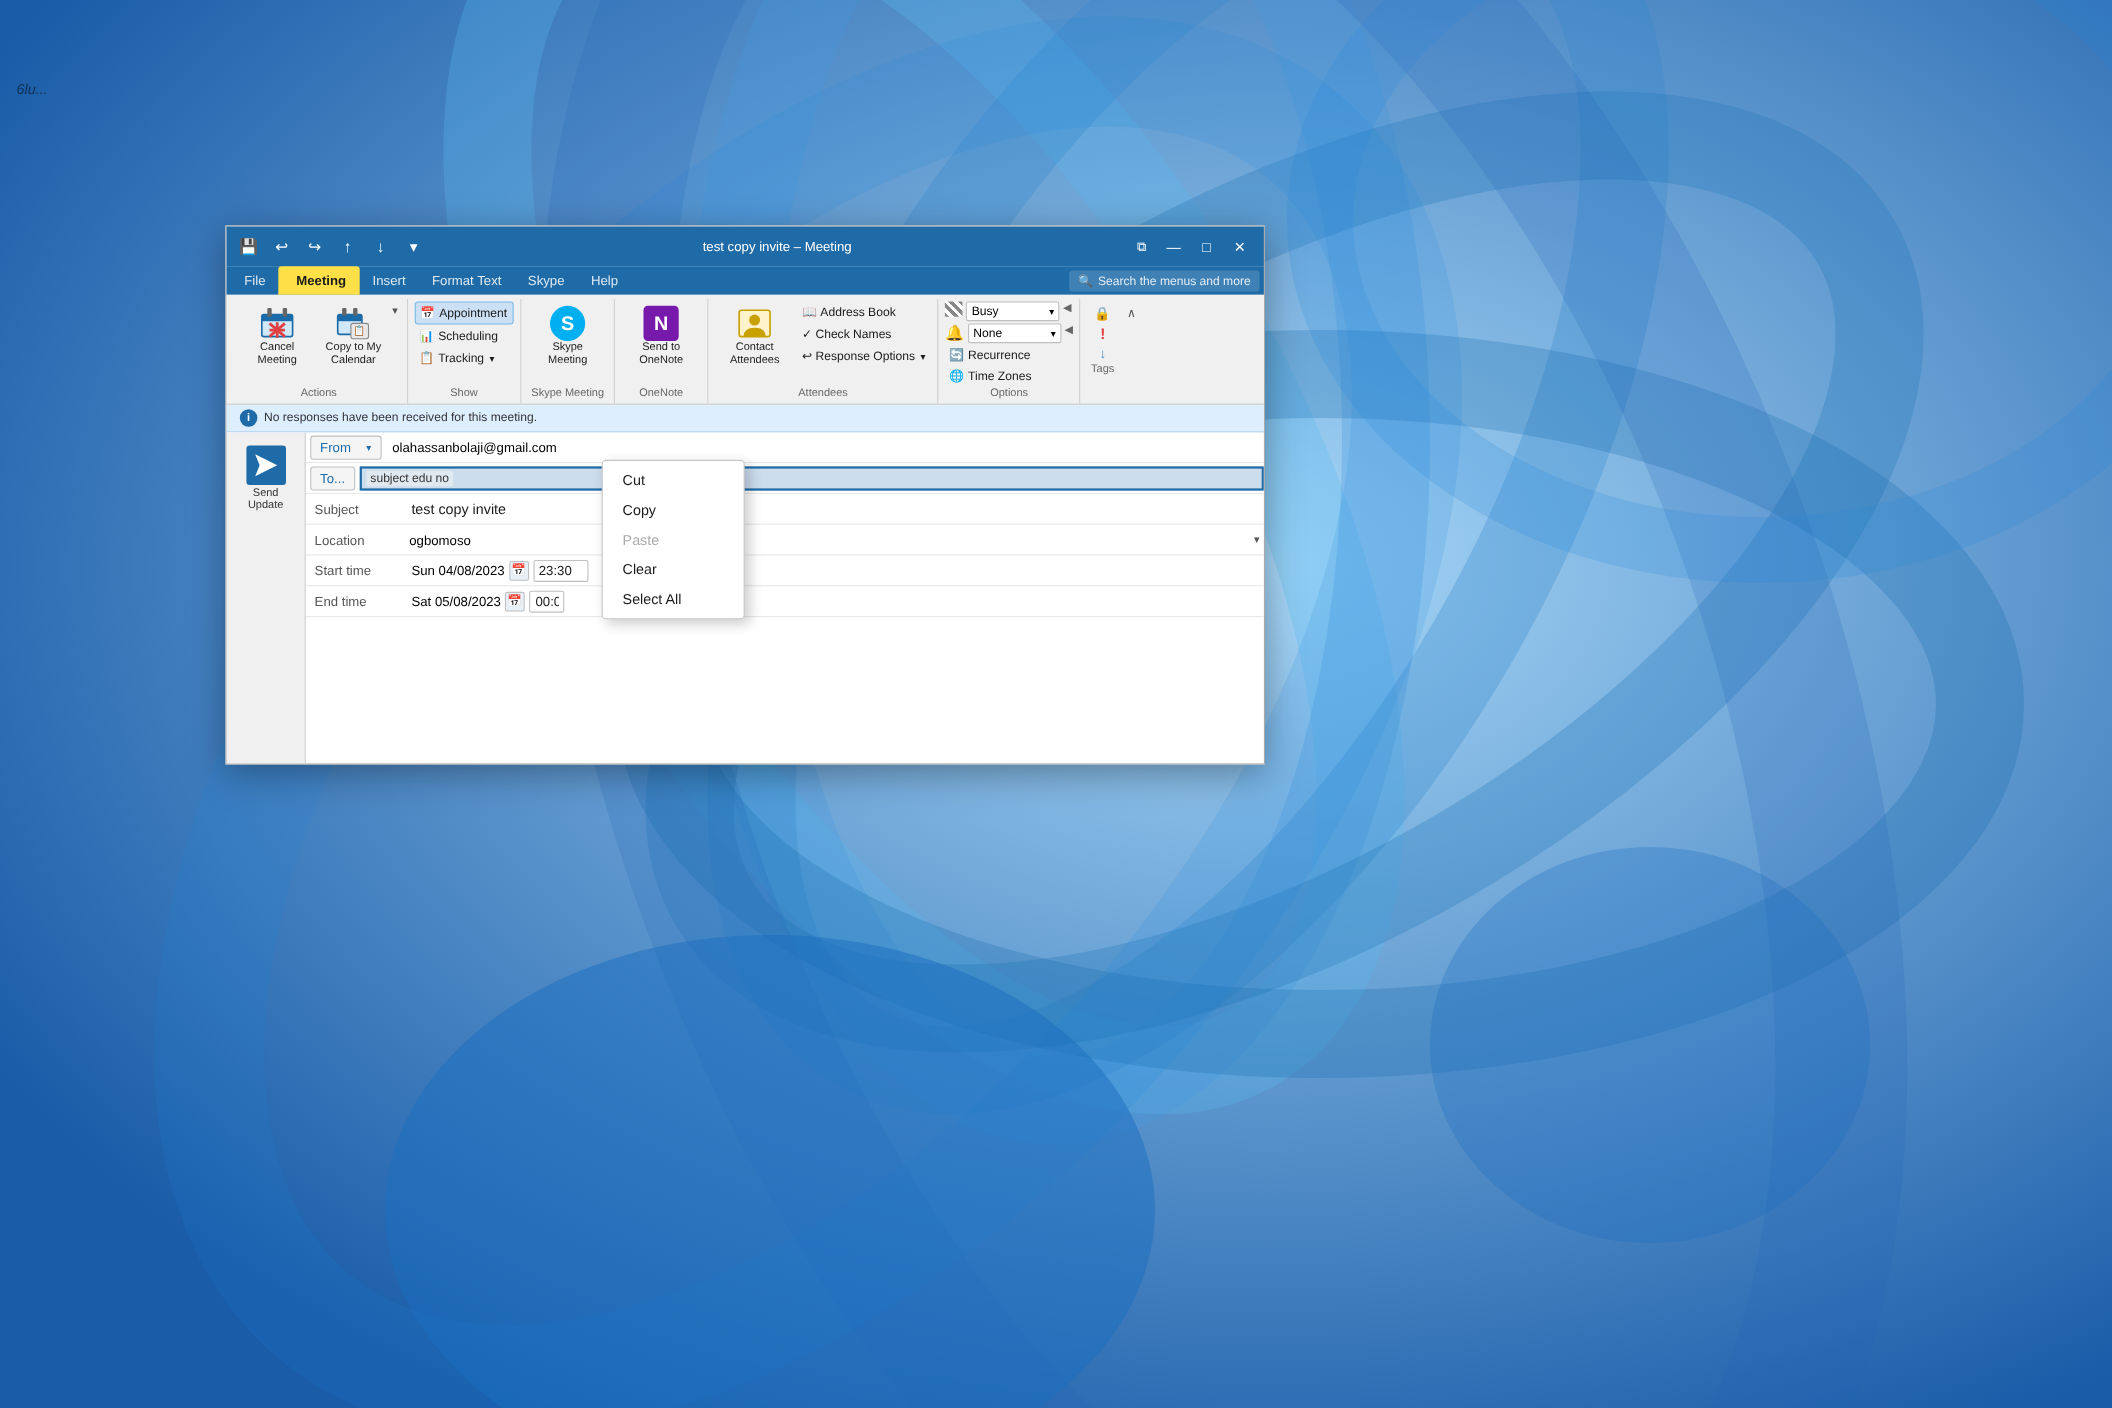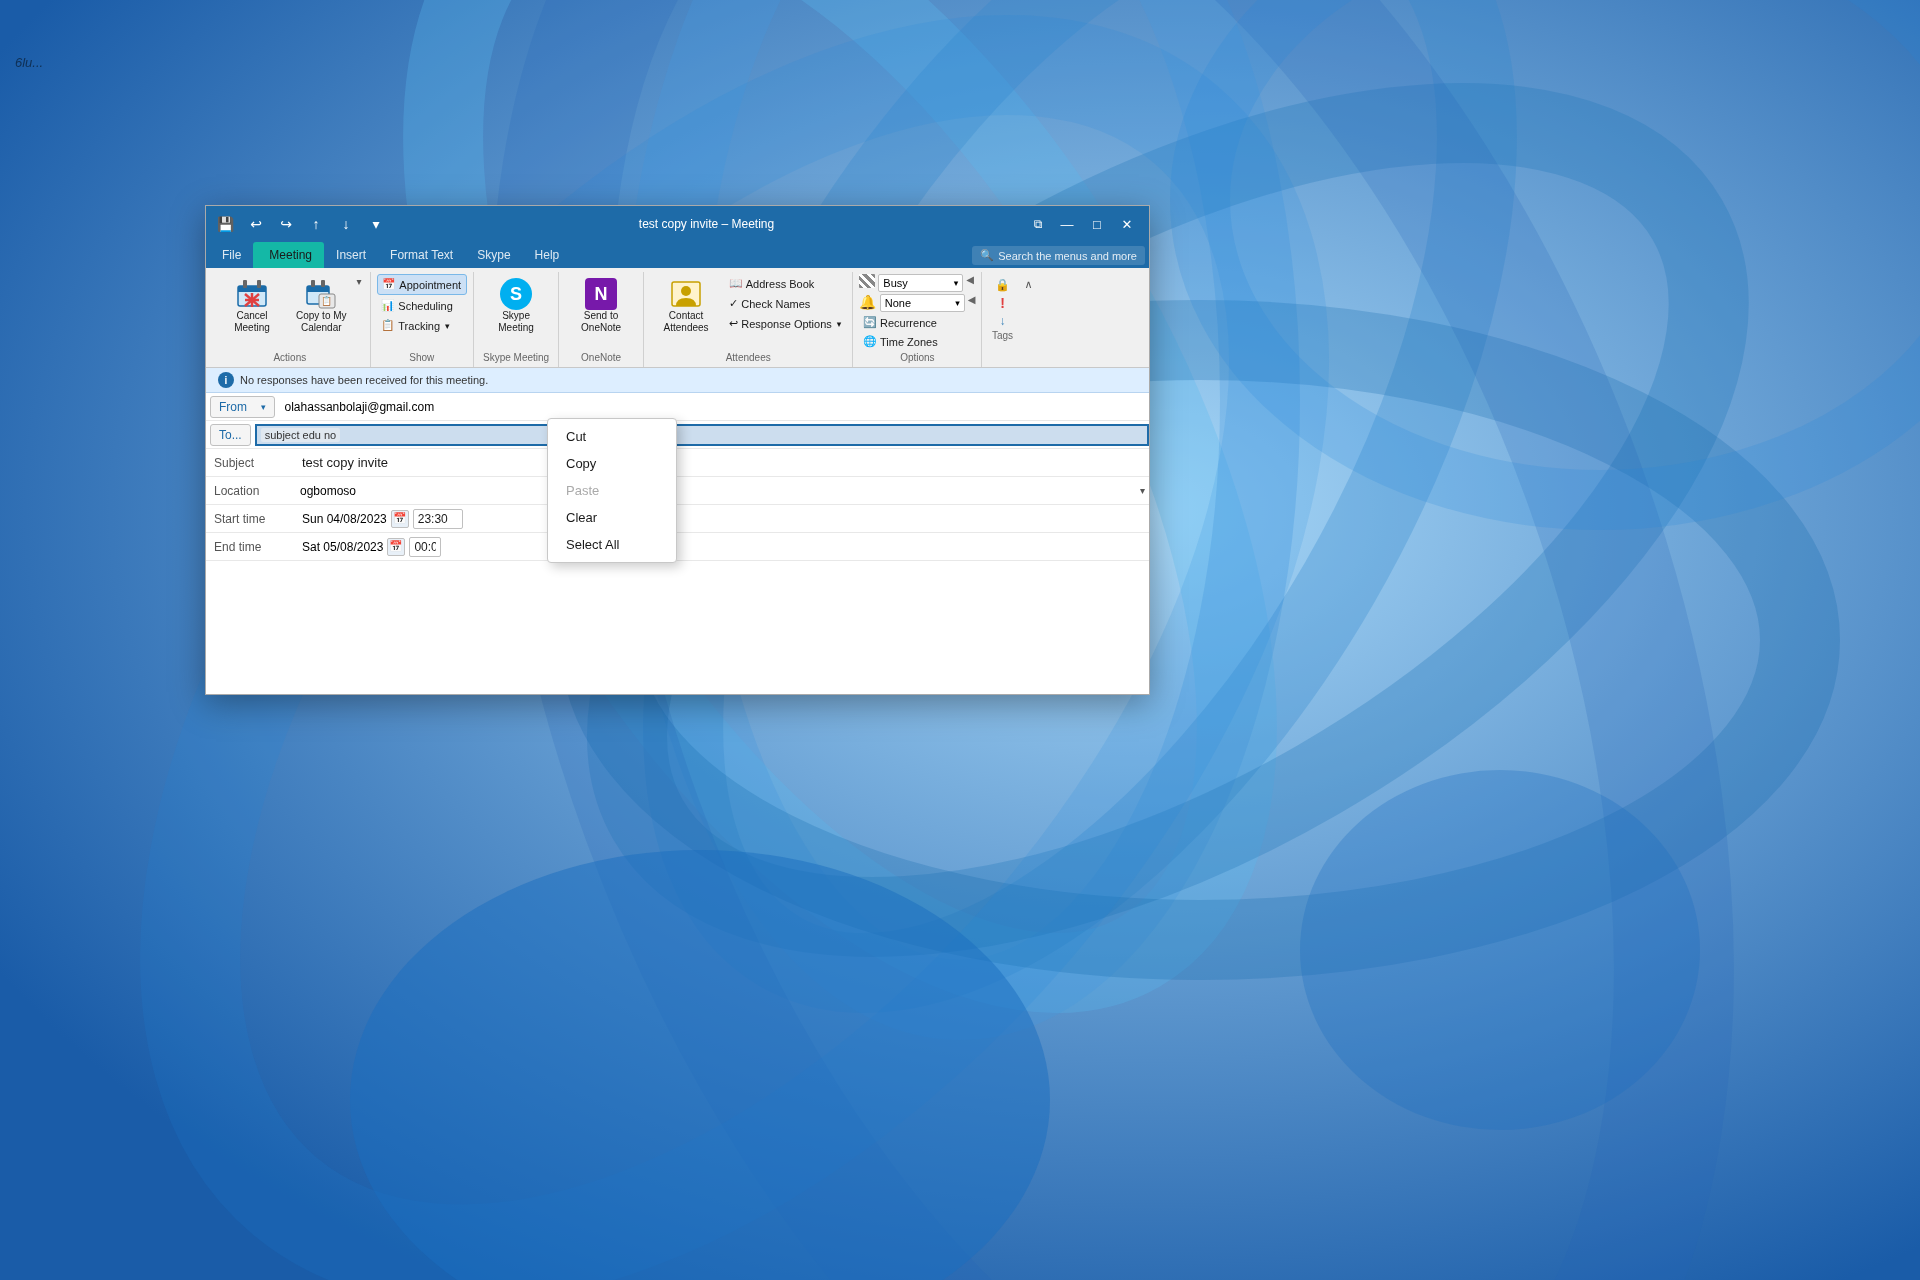--- a/index.html
+++ b/index.html
@@ -15,21 +15,21 @@
     
     .wallpaper {
       position: absolute;
       inset: 0;
       background: linear-gradient(135deg, #a8d4f0 0%, #5ba3d0 30%, #2a7ec0 60%, #1a6bb5 100%);
       overflow: hidden;
     }
 
     .taskbar-time {
       position: absolute;
-      top: 55px;
+      top: 73px;
       left: 15px;
       color: rgba(0,0,0,0.5);
       font-size: 13px;
       font-style: italic;
     }
 
     
     .outlook-window {
       position: absolute;
       top: 205px;
@@ -118,23 +118,23 @@
 
     .ribbon-tab {
       padding: 6px 12px;
       color: rgba(255,255,255,0.85);
       font-size: 12px;
       cursor: pointer;
       border-radius: 3px 3px 0 0;
       position: relative;
     }
     .ribbon-tab.active {
-      background: #14b8a6;
+      background: #fde047;
       color: #1a1a1a;
-      font-weight: 400;
+      font-weight: 700;
       padding-left: 16px;
     }
 
     
     .ribbon-search {
       margin-left: auto;
       display: flex;
       align-items: center;
       background: rgba(255,255,255,0.15);
       border-radius: 3px;
@@ -796,20 +796,31 @@
     </div>
   </div>
 
   <div class="info-bar">
     <div class="info-icon">i</div>
     <span>No responses have been received for this meeting.</span>
   </div>
 
   <div class="form-area">
 
+    <div class="send-panel">
+      <div class="send-btn">
+        <div class="send-btn-icon">
+          <svg width="28" height="28" viewBox="0 0 28 28">
+            <rect x="1" y="1" width="26" height="26" rx="3" fill="#1e6ba8"></rect>
+            <polygon points="4,4 24,14 4,24 8,14" fill="white"></polygon>
+          </svg>
+        </div>
+        <div class="send-btn-label">Send Update</div>
+      </div>
+    </div>
 
     <div class="fields-area">
 
       <div class="field-row">
         <div class="field-btn">
           <span>From</span>
           <span style="font-size:9px;">▾</span>
         </div>
         <div class="field-value">olahassanbolaji@gmail.com</div>
       </div>

